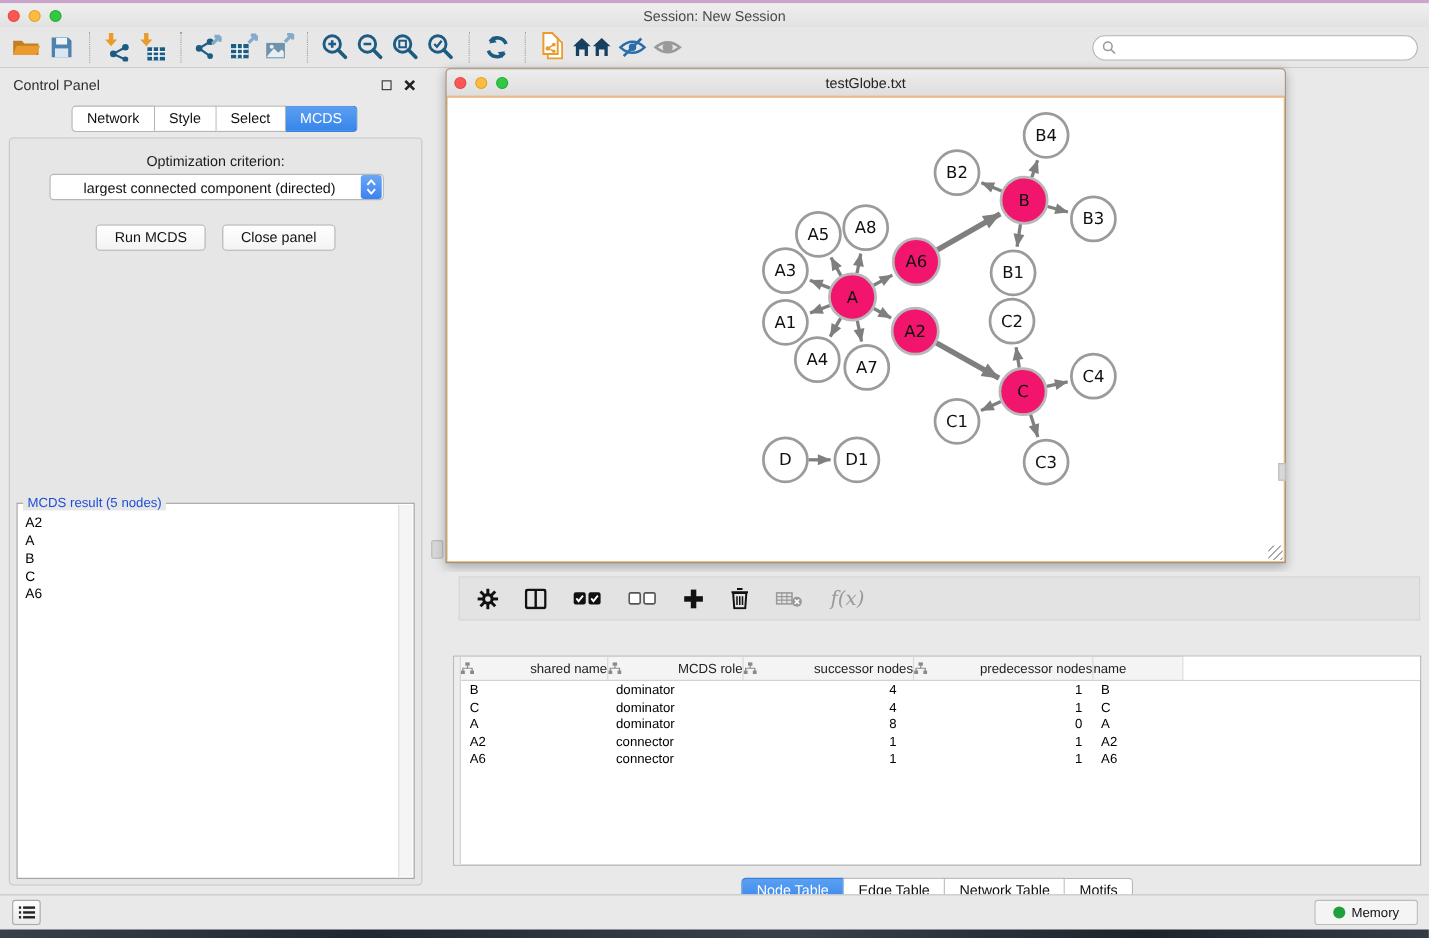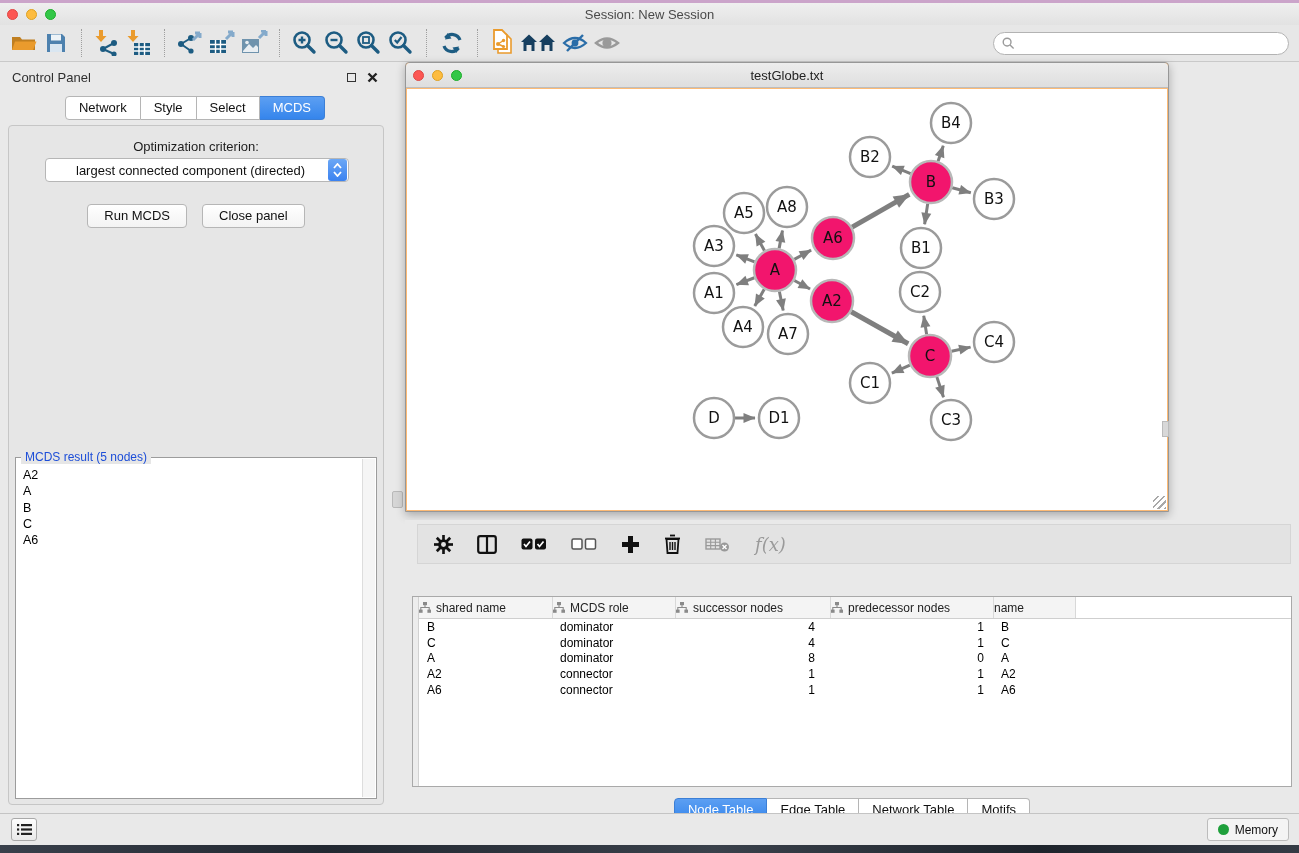--- a/index.html
+++ b/index.html
@@ -85,41 +85,41 @@
   
   .table-panel { position:absolute; left:405px; top:458px; width:894px; height:293px; background:#e9e9e9; }
   .tp-head { height:26px; display:flex; align-items:center; padding:0 14px 0 16px; }
   .tp-toolbar { margin:4px 8px 0 12px; height:40px; background:#e3e3e3; border:1px solid #d5d5d5;
                 display:flex; align-items:center; gap:24px; padding-left:16px; }
   .tp-table { position:absolute; left:7px; top:76px; width:880px; height:191px; background:#fff;
               border:1px solid #a9a9a9; display:flex; }
   .row-gutter { width:6px; background:#ededed; border-right:1px solid #d2d2d2; }
   .grid { flex:1; position:relative; font-size:12px; }
   .grid-head { display:flex; height:22px; background:#f4f4f4; border-bottom:1px solid #cfcfcf; }
-  .gh-cell { display:flex; align-items:center; justify-content:flex-start; gap:5px; color:#222;
+  .gh-cell { display:flex; align-items:center; justify-content:space-between; gap:5px; color:#222;
              border-right:1px solid #d8d8d8; font-size:12px; }
   .gh-cell:nth-child(1){ width:134px; } .gh-cell:nth-child(2){ width:123px; }
   .gh-cell:nth-child(3){ width:155px; } .gh-cell:nth-child(4){ width:163px; }
   .gh-cell:nth-child(5){ width:82px; } .gh-cell:nth-child(6){ flex:1; border-right:none; background:#fff; }
   .grid-row { display:flex; height:15.7px; align-items:center; color:#000; }
   .gr-cell { overflow:hidden; white-space:nowrap; }
   .gr-cell:nth-child(1){ width:134px; padding-left:8px; }
   .gr-cell:nth-child(2){ width:123px; padding-left:7px; }
   .gr-cell:nth-child(3){ width:155px; text-align:right; padding-right:16px; }
   .gr-cell:nth-child(4){ width:163px; text-align:right; padding-right:10px; }
   .gr-cell:nth-child(5){ width:82px; padding-left:7px; }
   .tp-tabs { position:absolute; left:0; right:0; top:274px; display:flex; justify-content:center; }
 
   
   .statusbar { position:absolute; left:0; top:813px; width:1299px; height:32px; background:#e9e9e9;
                border-top:1px solid #c4c4c4; display:flex; align-items:center; }
   .list-btn { width:26px; height:23px; margin-left:11px; background:linear-gradient(#fdfdfd,#e9e9e9);
               border:1px solid #a9a9a9; border-radius:3px; display:flex; align-items:center; justify-content:center; }
   .mem-btn { margin-left:auto; margin-right:10px; height:23px; background:#f4f4f4; border:1px solid #bcbcbc;
-             border-radius:3px; display:flex; align-items:center; gap:6px; padding:0 10px; }
+             border-radius:3px; display:flex; align-items:center; gap:6px; padding:0 16px; }
   .mem-dot { width:11px; height:11px; border-radius:50%; background:#1fa03c; }
   .mem-label { font-size:12px; color:#111; }
   .desktop-strip { position:absolute; left:0; top:845px; width:1299px; height:8px;
                    background:linear-gradient(90deg,#39404b,#222831 25%,#3a414b 55%,#1e242c 80%,#343b45); }
 
   svg { display:block; }
 </style>
 </head>
 <body>
 

